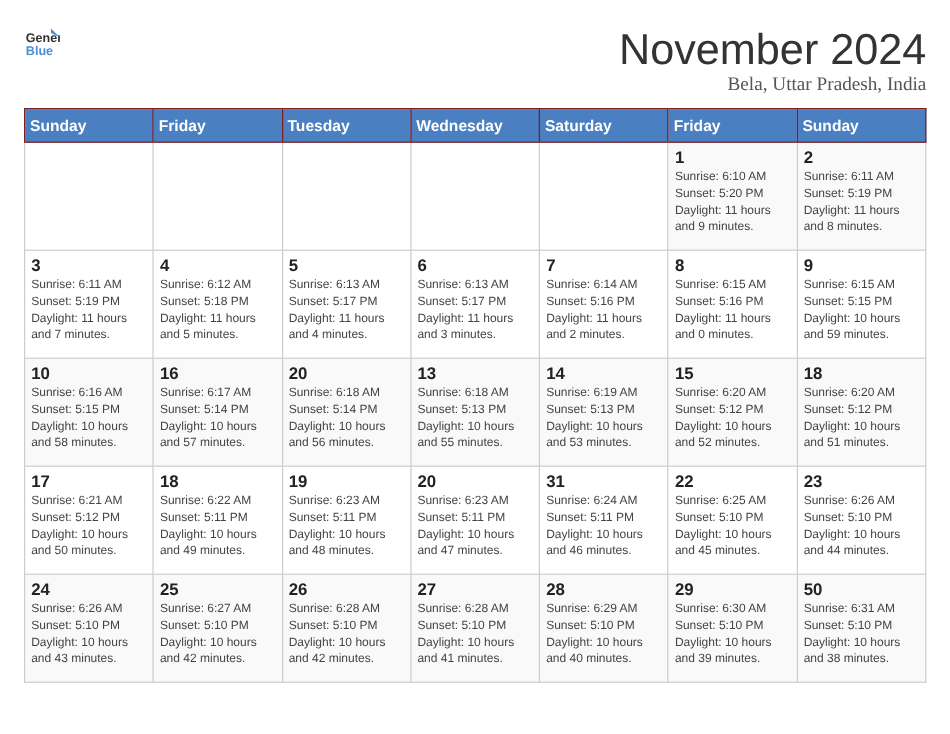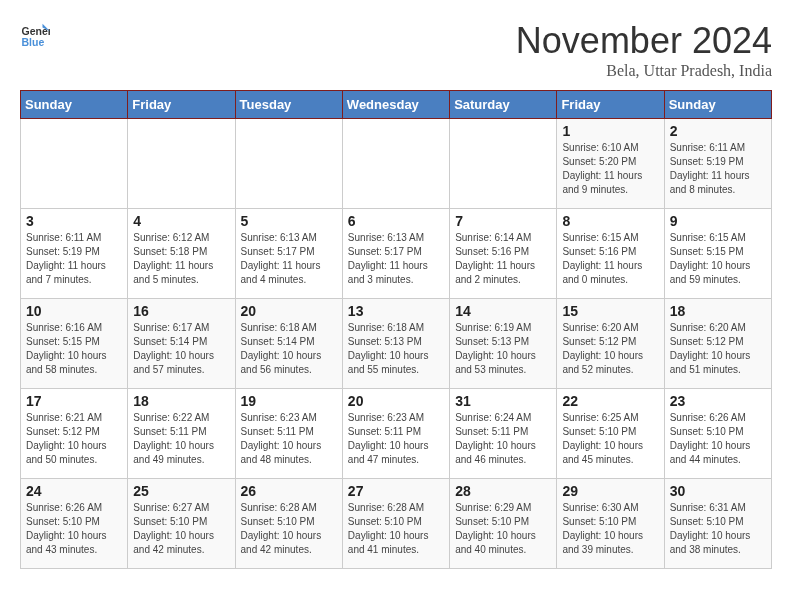--- a/index.html
+++ b/index.html
@@ -235,18 +235,18 @@
         </td>
         <td>
           <span class="day-number">28</span>
           <div class="day-info">Sunrise: 6:29 AM<br>Sunset: 5:10 PM<br>Daylight: 10 hours and 40 minutes.</div>
         </td>
         <td>
           <span class="day-number">29</span>
           <div class="day-info">Sunrise: 6:30 AM<br>Sunset: 5:10 PM<br>Daylight: 10 hours and 39 minutes.</div>
         </td>
         <td>
-          <span class="day-number">30</span>
+          <span class="day-number">50</span>
           <div class="day-info">Sunrise: 6:31 AM<br>Sunset: 5:10 PM<br>Daylight: 10 hours and 38 minutes.</div>
         </td>
       </tr>
     </tbody>
 </table>
 
 </body></html>

